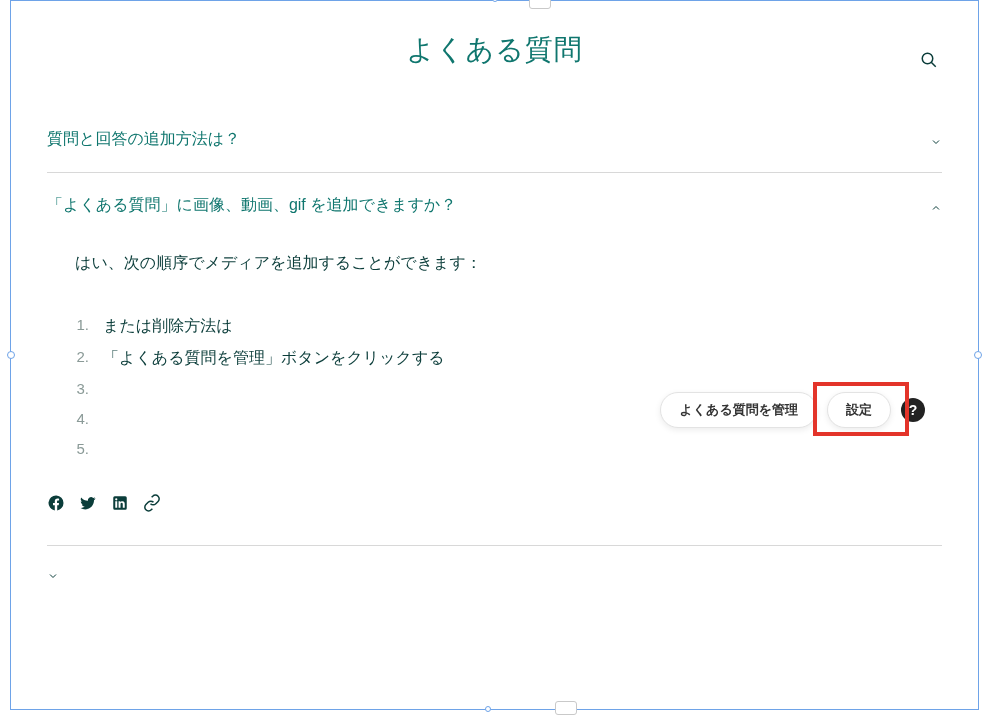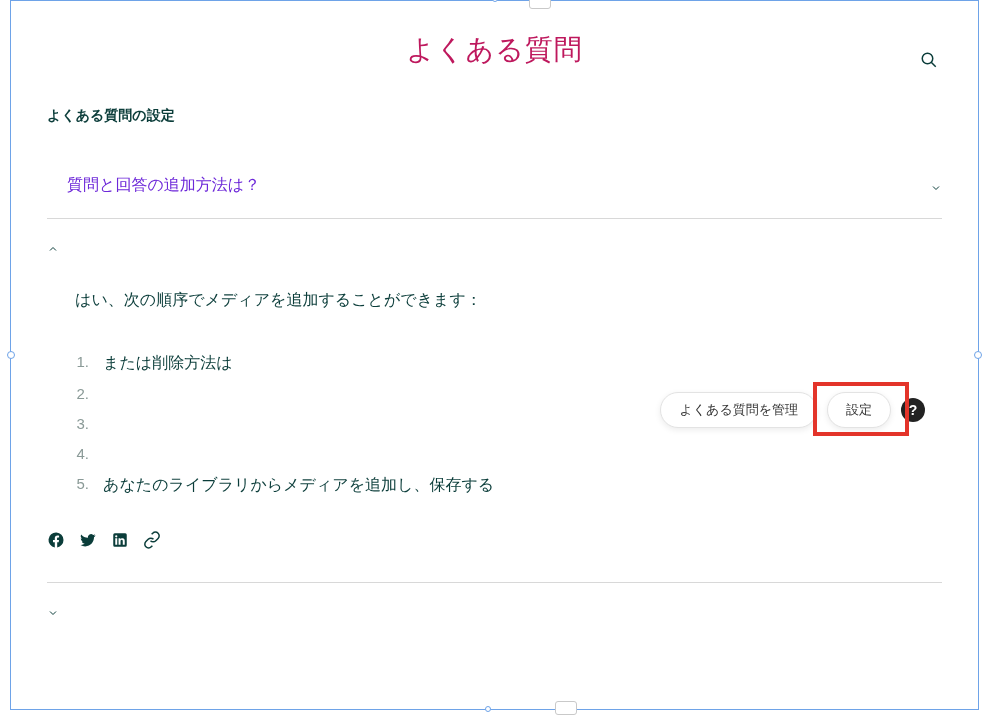--- a/index.html
+++ b/index.html
@@ -70,21 +70,21 @@
       background: #fff;
       border-radius: 50%;
     }
     .content {
       padding: 30px 36px 20px 36px;
     }
     .title {
       text-align: center;
       font-size: 28px;
       font-weight: 400;
-      color: #be185d;
+      color: #0f766e;
       margin-bottom: 38px;
       letter-spacing: 1px;
     }
     .search-icon {
       position: absolute;
       top: 50px;
       right: 40px;
       width: 18px;
       height: 18px;
       color: #0b3d3a;
@@ -100,22 +100,21 @@
       padding: 22px 0;
     }
     .faq-q {
       display: flex;
       justify-content: space-between;
       align-items: center;
       cursor: pointer;
     }
     .faq-q-text {
       font-size: 16px;
-      color: #6d28d9;
-      margin-left: 20px;
+      color: #0f766e;
     }
     .chev {
       width: 12px;
       height: 12px;
       flex-shrink: 0;
       color: #0b3d3a;
     }
     .faq-answer {
       padding-top: 32px;
       font-size: 16px;
@@ -165,20 +164,21 @@
     .pill {
       background: #fff;
       border: 1px solid #e3e3e3;
       border-radius: 20px;
       padding: 8px 18px;
       font-size: 13px;
       color: #333;
       box-shadow: 0 2px 6px rgba(0,0,0,0.08);
       cursor: pointer;
       white-space: nowrap;
+      font-weight: bold;
     }
     .highlight-box {
       position: absolute;
       top: 382px;
       right: 80px;
       width: 96px;
       height: 54px;
       border: 4px solid #e3342a;
       z-index: 6;
       pointer-events: none;
@@ -211,60 +211,60 @@
   <div class="content">
     <div class="title">よくある質問</div>
 
     <div class="search-icon">
       <svg viewBox="0 0 24 24" fill="none" stroke="currentColor" stroke-width="2">
         <circle cx="10" cy="10" r="7"></circle>
           <line x1="21" y1="21" x2="15" y2="15"></line>
       </svg>
     </div>
 
-    <div class="section-label">よくある質問の設定</div>
 
     <div class="faq-item">
       <div class="faq-q">
         <span class="faq-q-text">質問と回答の追加方法は？</span>
         <span class="chev">
           <svg viewBox="0 0 24 24" fill="none" stroke="currentColor" stroke-width="2">
               <polyline points="6 9 12 15 18 9"></polyline>
             </svg>
         </span>
       </div>
     </div>
 
     <div class="faq-item">
       <div class="faq-q">
+        <span class="faq-q-text">「よくある質問」に画像、動画、gif を追加できますか？</span>
         <span class="chev">
           <svg viewBox="0 0 24 24" fill="none" stroke="currentColor" stroke-width="2">
               <polyline points="6 15 12 9 18 15"></polyline>
             </svg>
         </span>
       </div>
       <div class="faq-answer">
         <div class="intro">はい、次の順序でメディアを追加することができます：</div>
         <ol>
           <li>
               <span class="num">1.</span>
               <span>または削除方法は</span>
             </li>
           <li>
               <span class="num">2.</span>
+              <span>「よくある質問を管理」ボタンをクリックする</span>
             </li>
           <li>
               <span class="num">3.</span>
             </li>
           <li>
               <span class="num">4.</span>
             </li>
           <li>
               <span class="num">5.</span>
-              <span>あなたのライブラリからメディアを追加し、保存する</span>
             </li>
         </ol>
         <div class="share-row">
           <span>
             <svg viewBox="0 0 24 24" fill="currentColor">
                 <path d="M22 12a10 10 0 1 0-11.6 9.9v-7H8v-2.9h2.4V9.8c0-2.4 1.4-3.7 3.6-3.7 1 0 2.1.2 2.1.2v2.3h-1.2c-1.2 0-1.5.7-1.5 1.5V12H16l-.4 2.9h-2v7A10 10 0 0 0 22 12z"></path>
               </svg>
           </span>
           <span>
             <svg viewBox="0 0 24 24" fill="currentColor">

